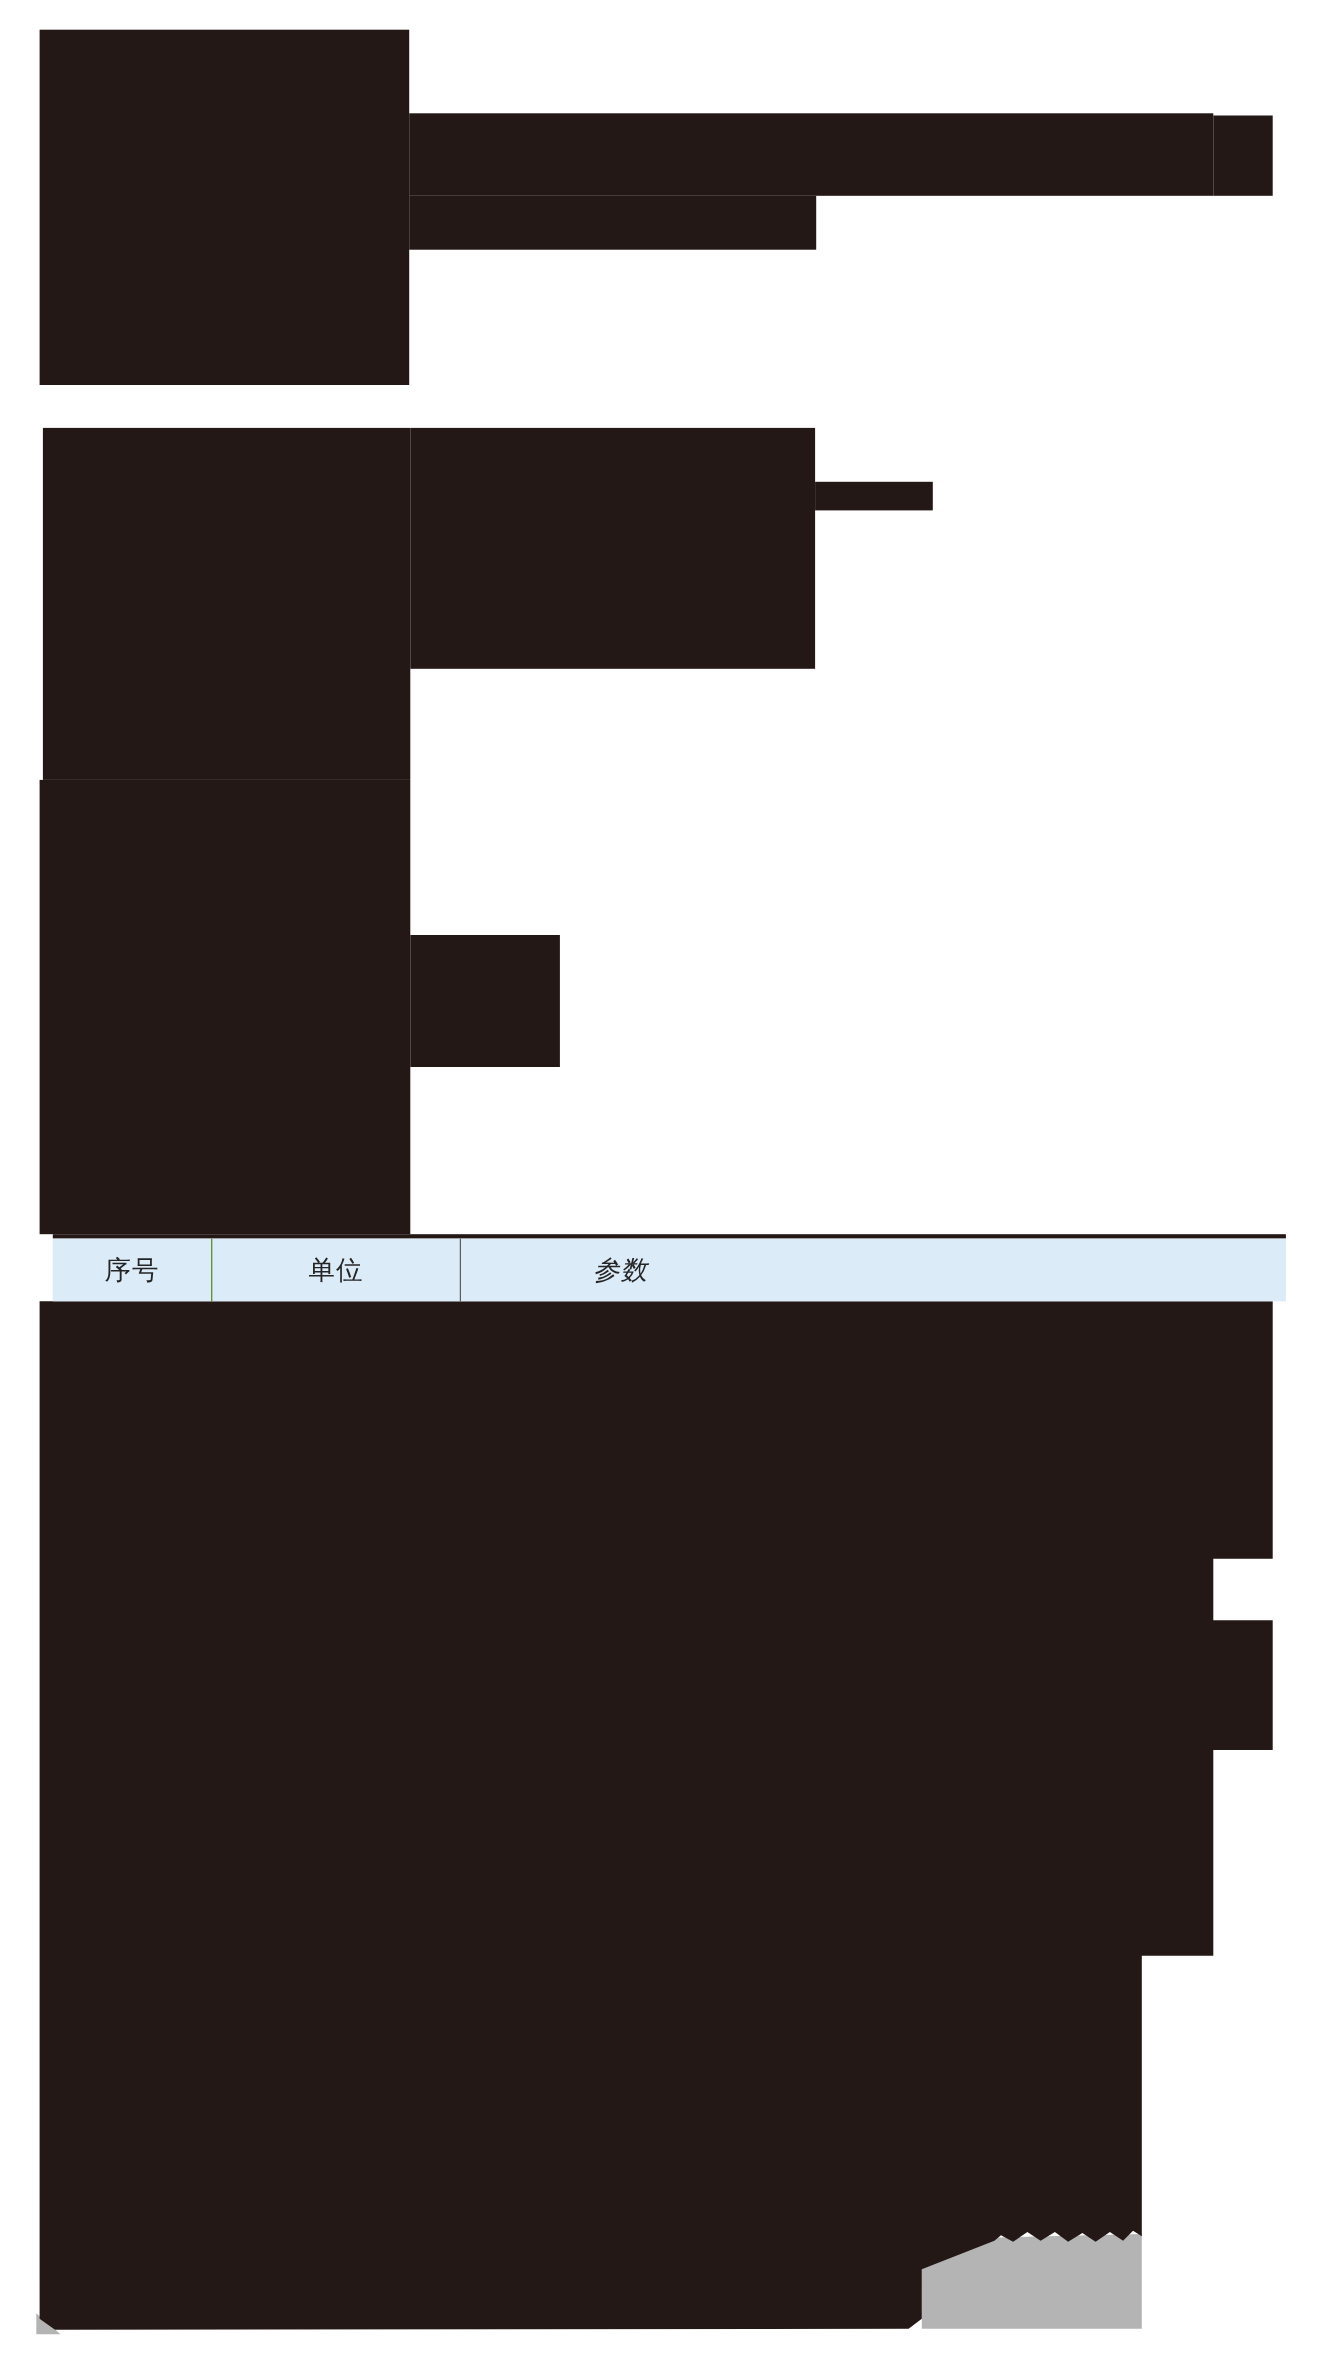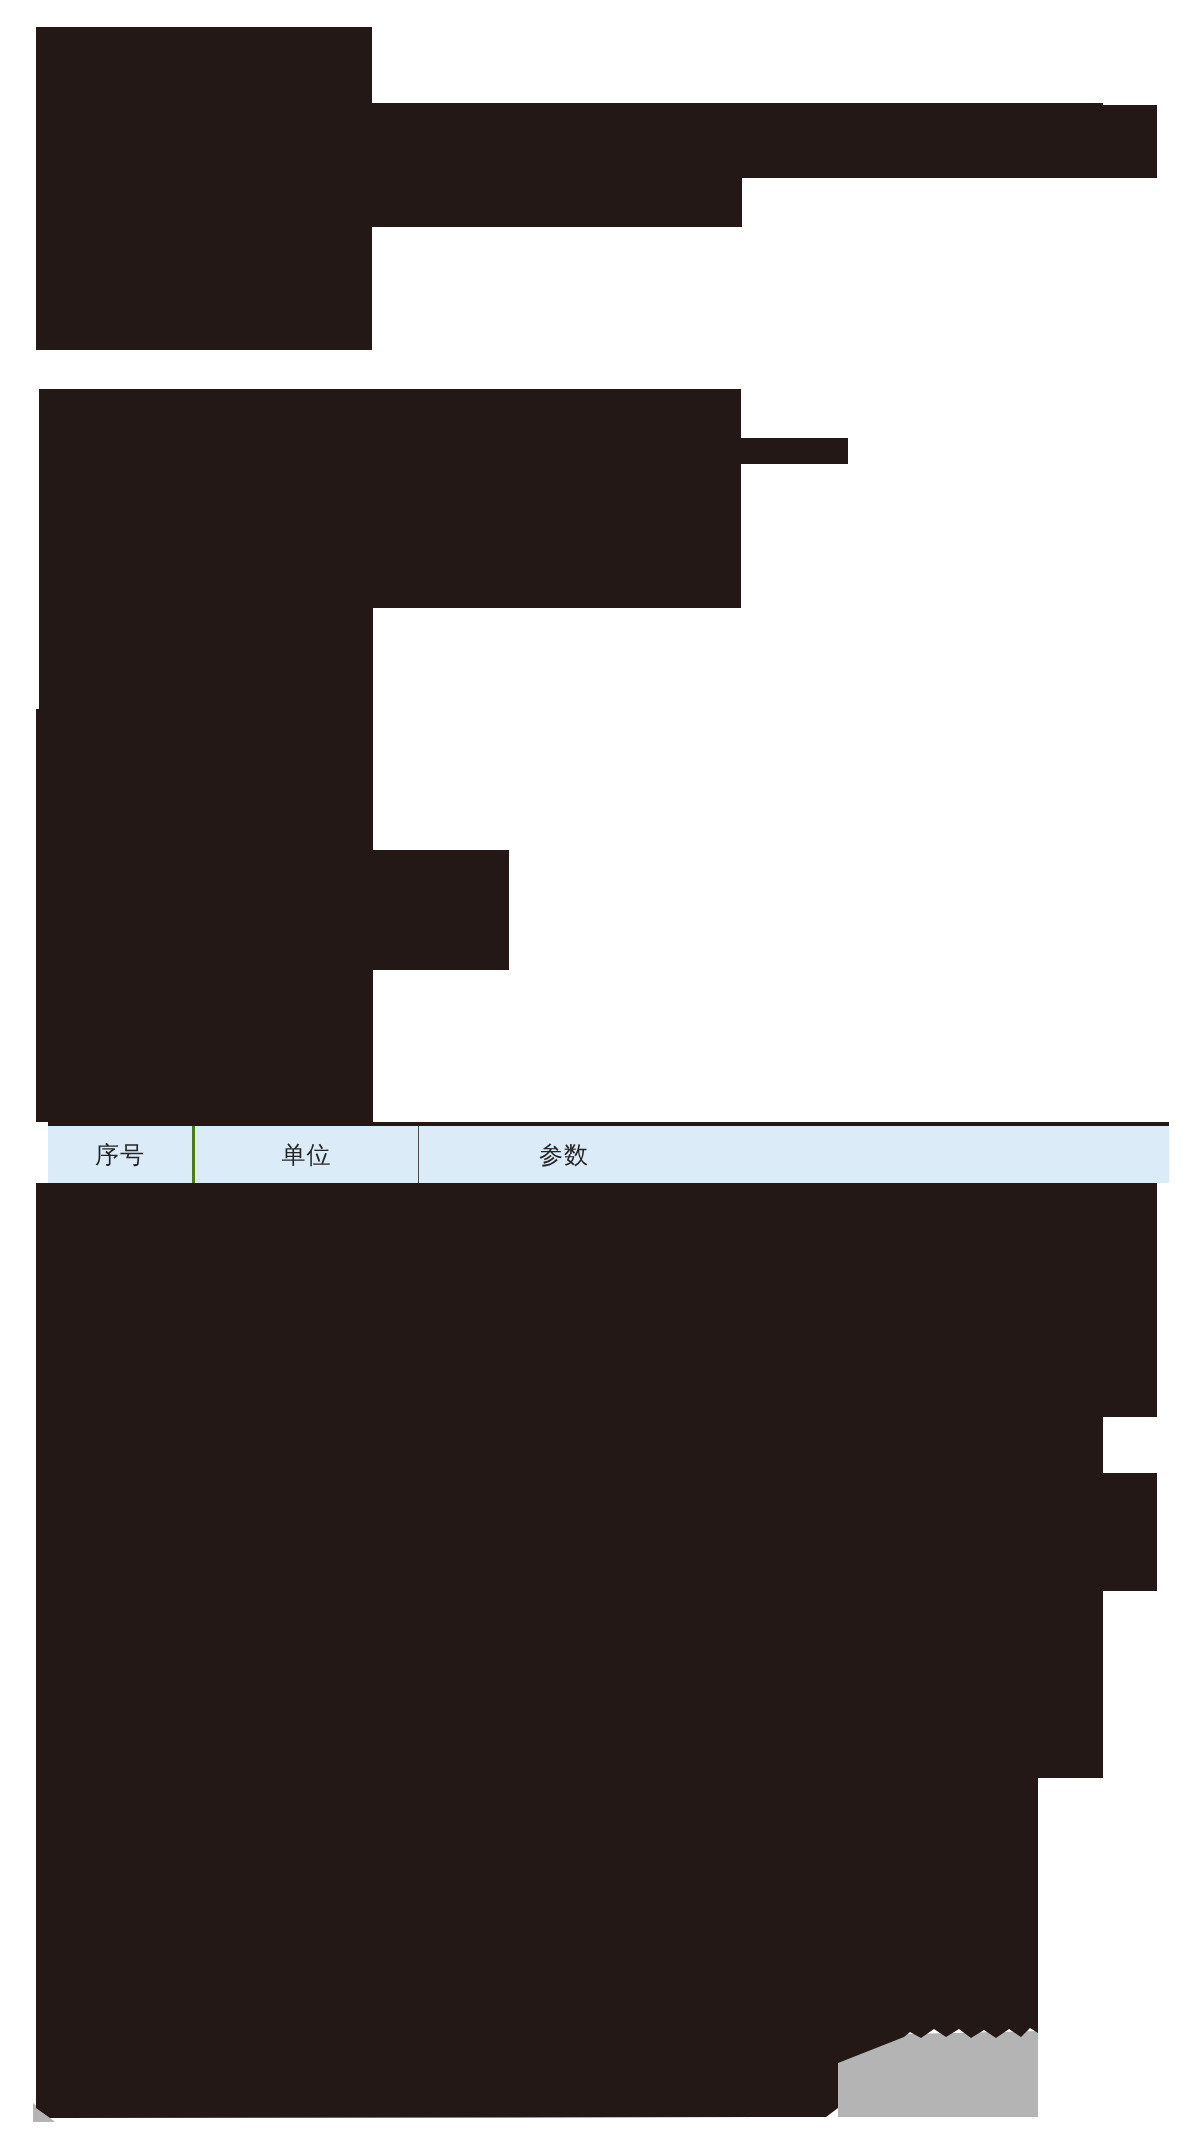--- a/index.html
+++ b/index.html
@@ -20,22 +20,22 @@
   }
   .th-cell{
     box-sizing:border-box;
     display:flex;align-items:center;justify-content:center;
     font-size:24px;color:#252525;
     letter-spacing:1px;
     font-family:"Liberation Sans", sans-serif;
   }
   .c1{width:144px;}
   .c2{width:386px;border-left:1px solid #4d4d4d;}
-  .c3{width:226px;border-left:3px solid #4d7c0f;}
-  .c4{width:291px;border-left:1px solid #4d4d4d;}
+  .c3{width:226px;border-left:1px solid #4d7c0f;}
+  .c4{width:291px;border-left:1px solid #4d4d4d;font-style:italic;}
 </style>
 </head>
 <body>
 
 <div class="page">
 
   <svg class="blocks" width="1200" height="2153" viewBox="0 0 1200 2153" xmlns="http://www.w3.org/2000/svg">
 
     <rect x="36" y="27" width="336" height="323" fill="#231815"></rect>
     <rect x="372" y="103" width="731" height="75" fill="#231815"></rect>

